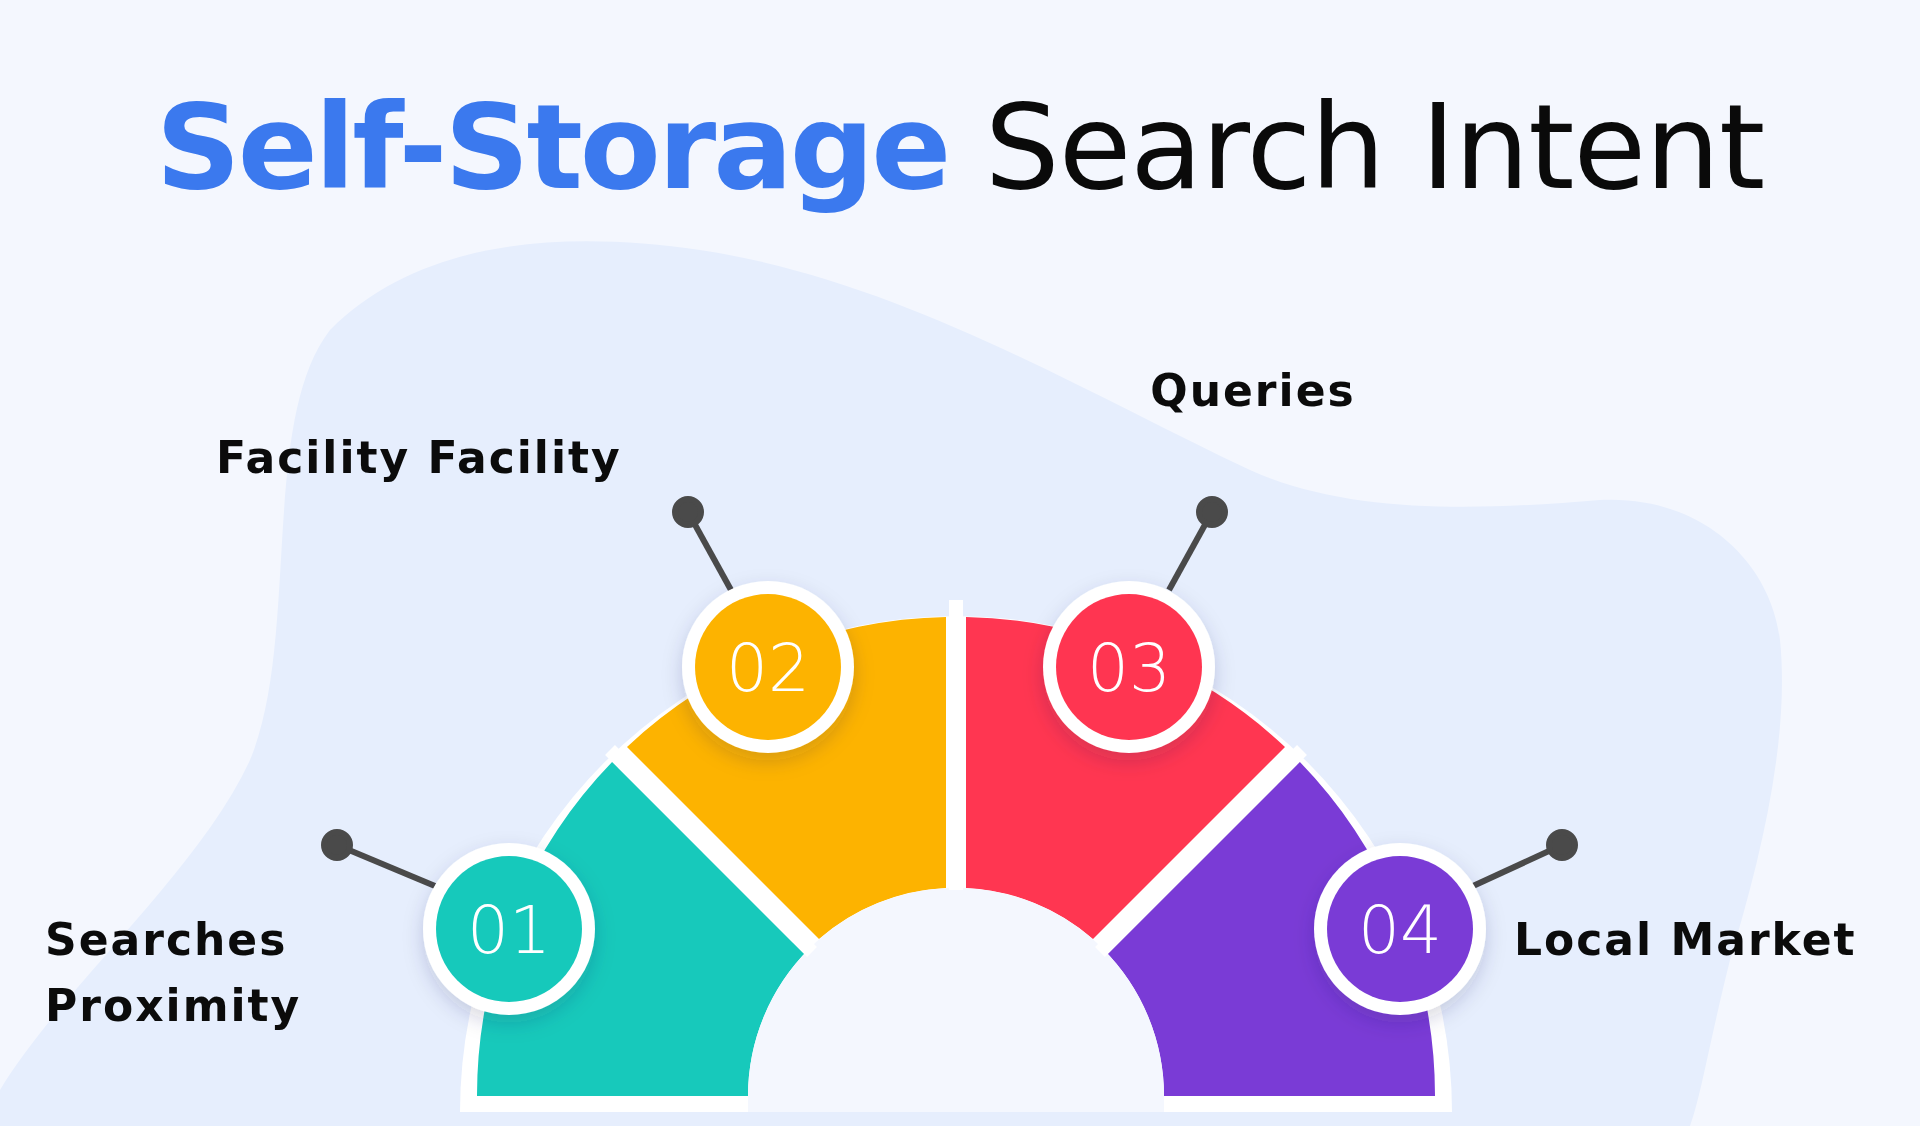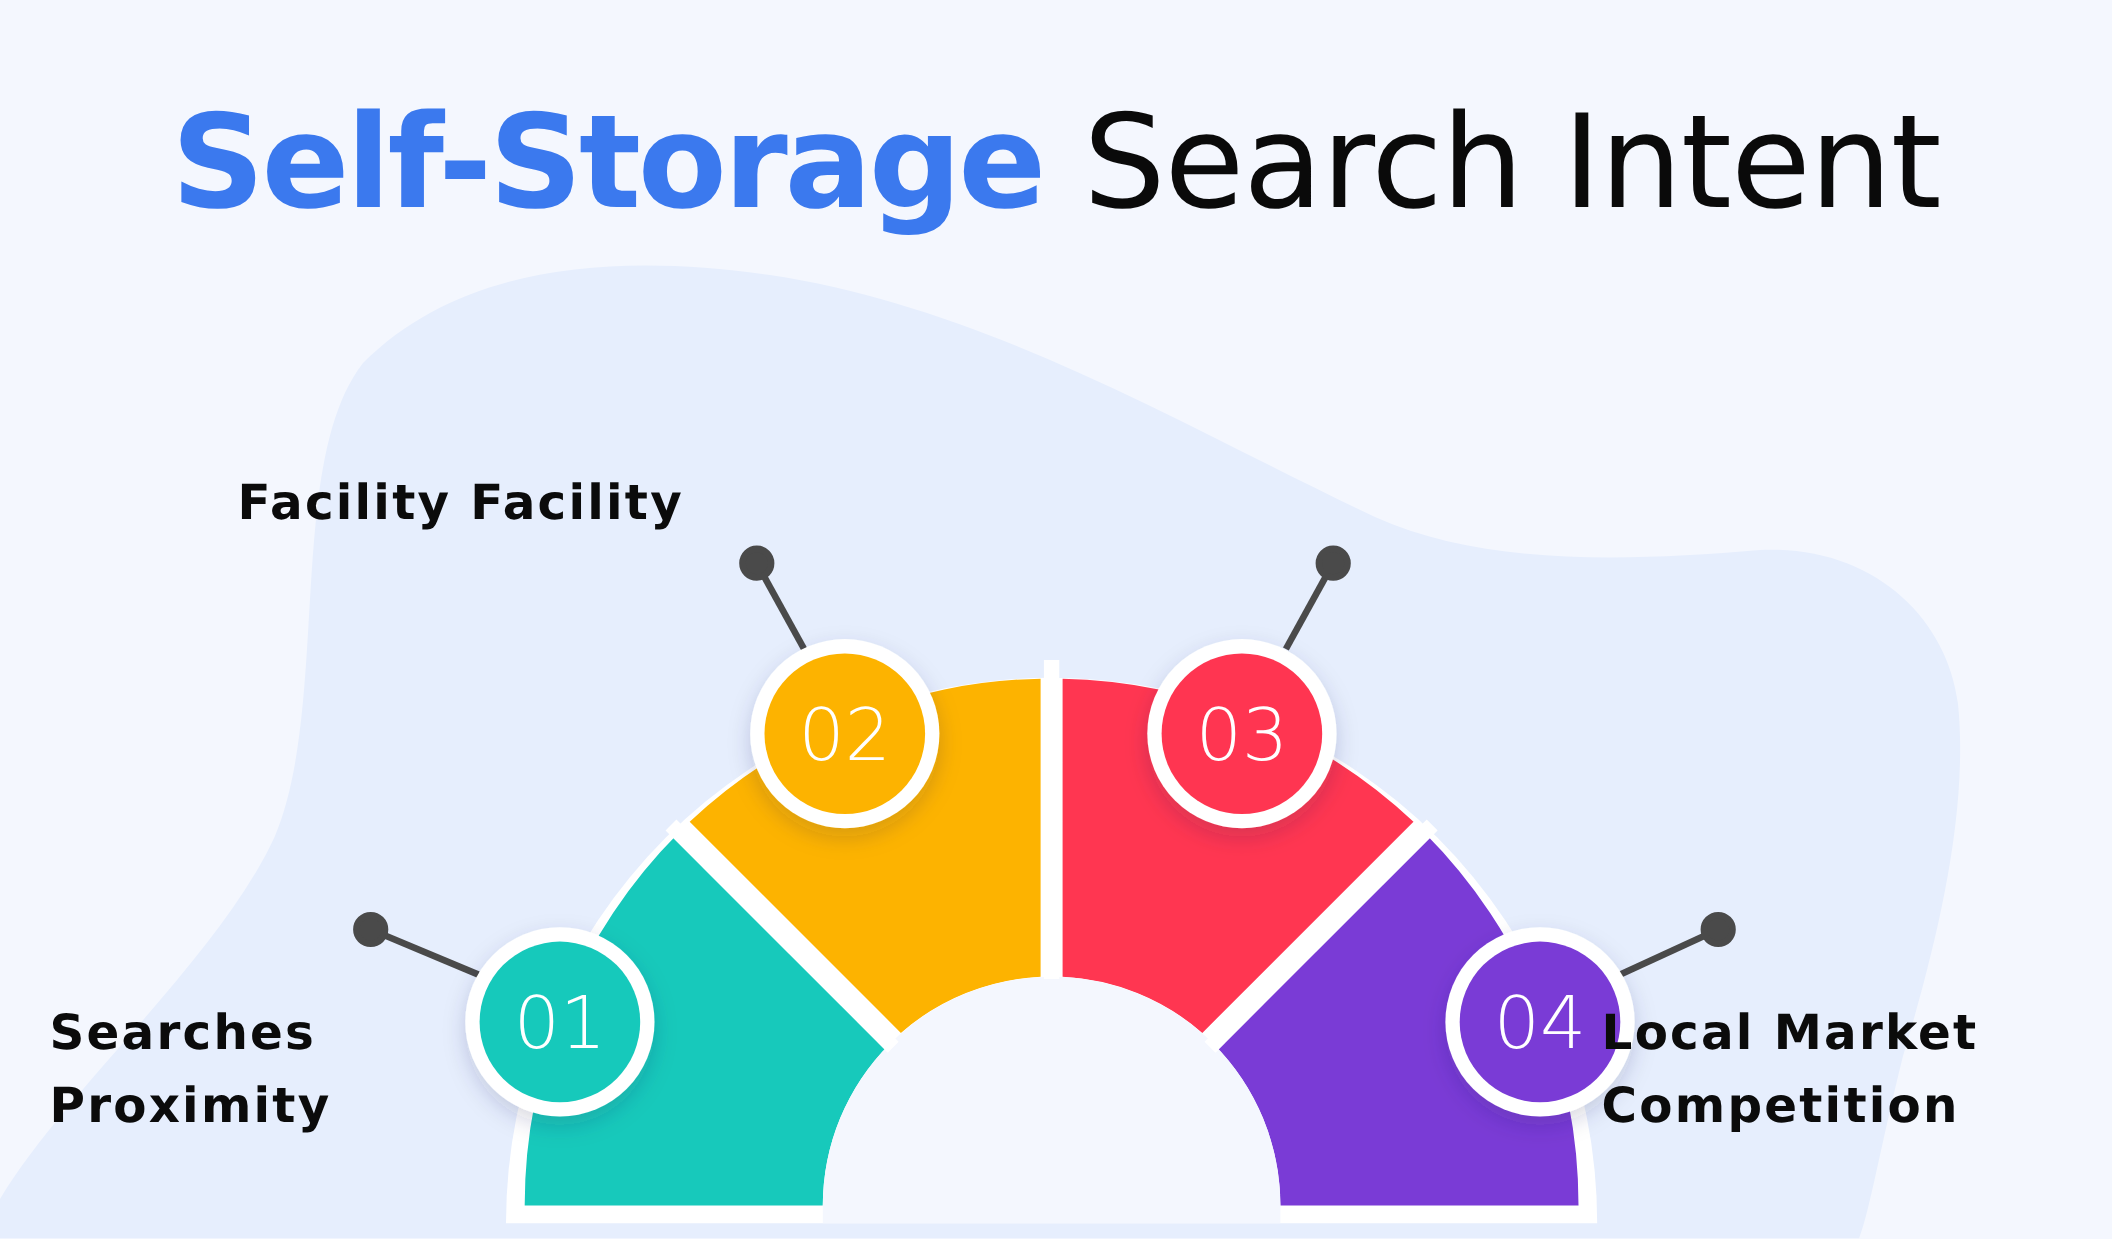--- a/index.html
+++ b/index.html
@@ -94,18 +94,18 @@
 <div class="label" style="left:45px; top:907px;">
   <span>Searches</span>
   <span>Proximity</span>
 </div>
 
 <div class="label" style="left:216px; top:425px;">
   <span>Facility Facility</span>
 </div>
 
 <div class="label" style="left:1053px; top:358px; width:400px; text-align:center;">
+  <span>Queries</span>
 </div>
 
-<div class="label" style="left:1456px; top:907px;">
+<div class="label" style="left:1514px; top:907px;">
   <span>Local Market</span>
-  <span>Competition</span>
 </div>
 
 </body></html>

